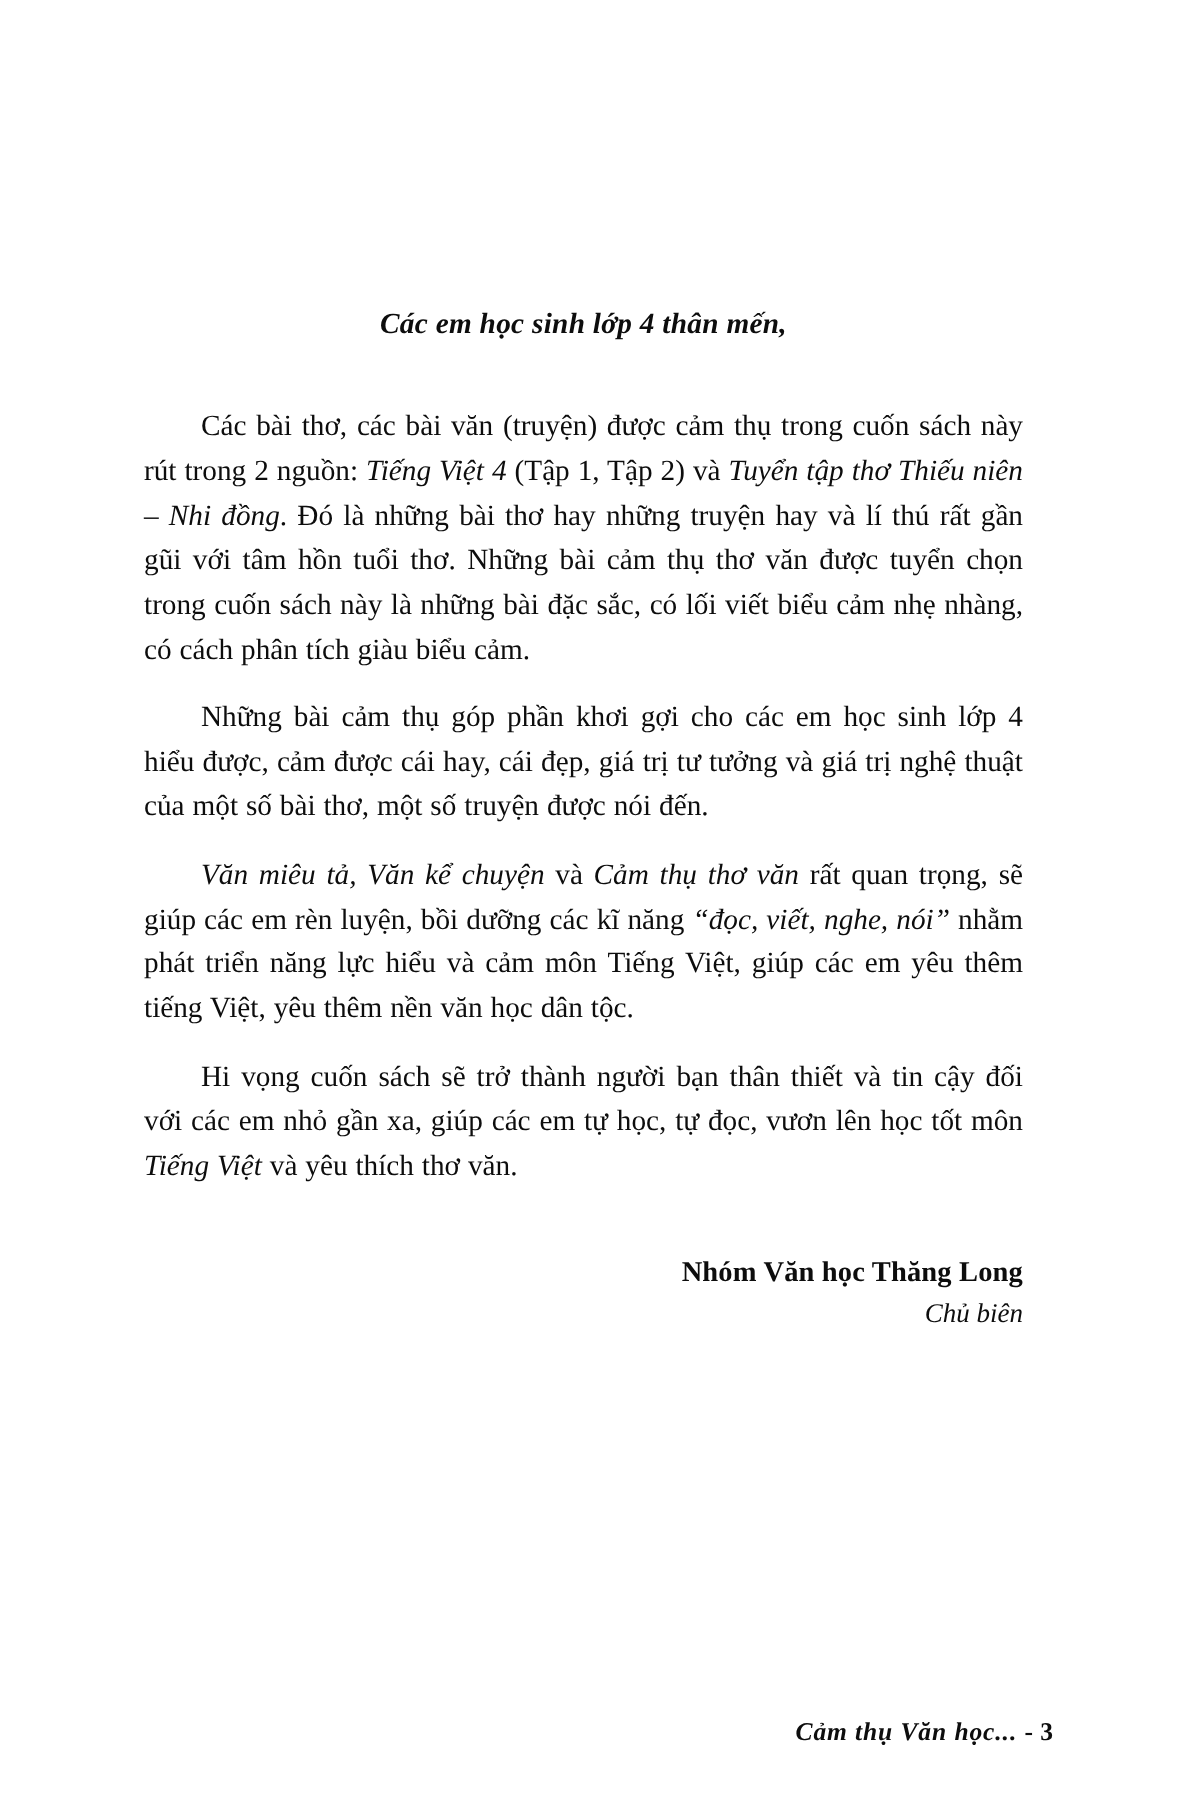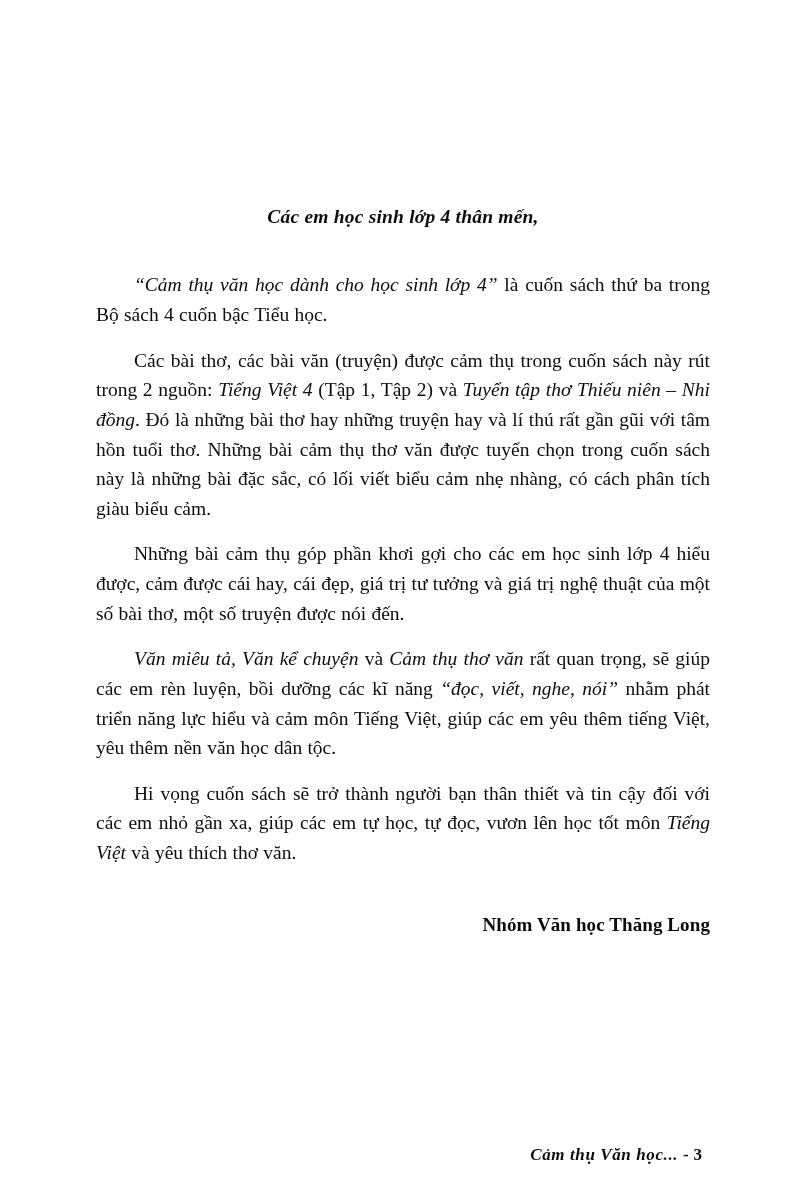--- a/index.html
+++ b/index.html
@@ -17,21 +17,21 @@
     overflow: hidden;
   }
 
   .page {
     position: absolute;
     left: 0;
     top: 0;
     width: 794px;
     height: 1200px;
     box-sizing: border-box;
-    padding: 205px 84px 40px 96px;
+    padding: 205px 112px 40px 96px;
   }
 
   .greeting {
     text-align: center;
     font-weight: bold;
     font-style: italic;
     font-size: 19.5px;
     letter-spacing: 0.2px;
     margin: 0 0 42px 0;
     line-height: 1.2;
@@ -91,28 +91,28 @@
     letter-spacing: 0;
   }
 </style>
 </head>
 <body>
 
 <div class="page">
 
   <p class="greeting">Các em học sinh lớp 4 thân mến,</p>
 
-  <p class="para" id="p1"><span class="it">“Cảm thụ văn học dành cho học sinh lớp 4”</span><span> là cuốn sách thứ ba trong Bộ sách 4 cuốn bậc Tiểu học.</span></p>
   <p class="para" id="p2"><span>Các bài thơ, các bài văn (truyện) được cảm thụ trong cuốn sách này rút trong 2 nguồn: </span><span class="it">Tiếng Việt 4</span><span> (Tập 1, Tập 2) và </span><span class="it">Tuyển tập thơ Thiếu niên – Nhi đồng</span><span>. Đó là những bài thơ hay những truyện hay và lí thú rất gần gũi với tâm hồn tuổi thơ. Những bài cảm thụ thơ văn được tuyển chọn trong cuốn sách này là những bài đặc sắc, có lối viết biểu cảm nhẹ nhàng, có cách phân tích giàu biểu cảm.</span></p>
   <p class="para" id="p3"><span>Những bài cảm thụ góp phần khơi gợi cho các em học sinh lớp 4 hiểu được, cảm được cái hay, cái đẹp, giá trị tư tưởng và giá trị nghệ thuật của một số bài thơ, một số truyện được nói đến.</span></p>
   <p class="para" id="p4"><span class="it">Văn miêu tả, Văn kể chuyện</span><span> và </span><span class="it">Cảm thụ thơ văn</span><span> rất quan trọng, sẽ giúp các em rèn luyện, bồi dưỡng các kĩ năng </span><span class="it">“đọc, viết, nghe, nói”</span><span> nhằm phát triển năng lực hiểu và cảm môn Tiếng Việt, giúp các em yêu thêm tiếng Việt, yêu thêm nền văn học dân tộc.</span></p>
   <p class="para" id="p5"><span>Hi vọng cuốn sách sẽ trở thành người bạn thân thiết và tin cậy đối với các em nhỏ gần xa, giúp các em tự học, tự đọc, vươn lên học tốt môn </span><span class="it">Tiếng Việt</span><span> và yêu thích thơ văn.</span></p>
 
   <div class="signature">
     <div class="sign-name">Nhóm Văn học Thăng Long</div>
+    <div class="sign-role">Chủ biên</div>
   </div>
 
 </div>
 
 <div class="footer">
   <span>Cảm thụ Văn học...</span>
   <span class="pageno">-</span>
   <span class="pageno">3</span>
 </div>
 

